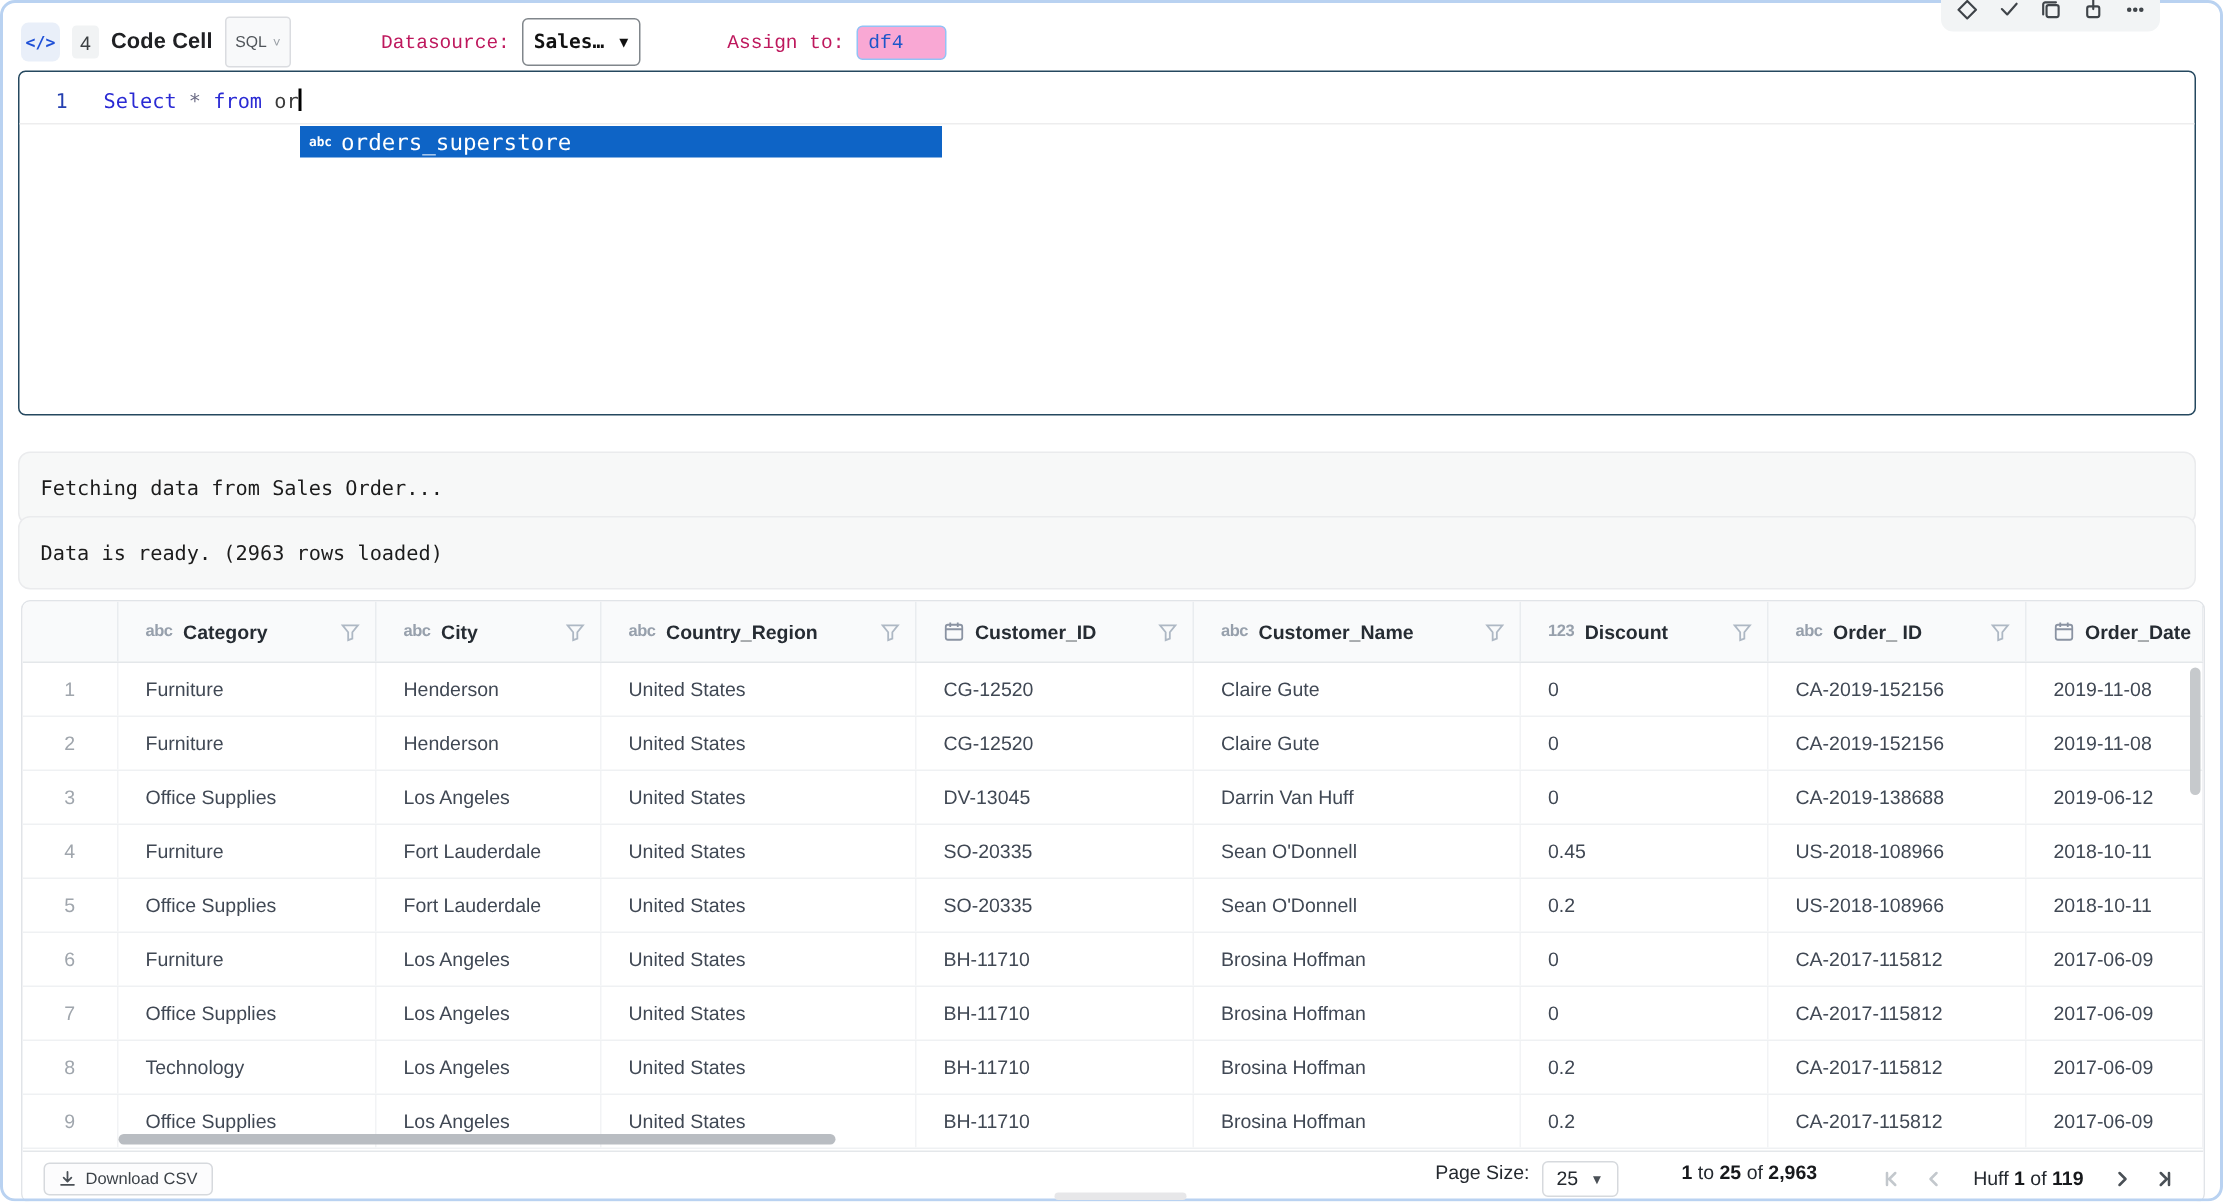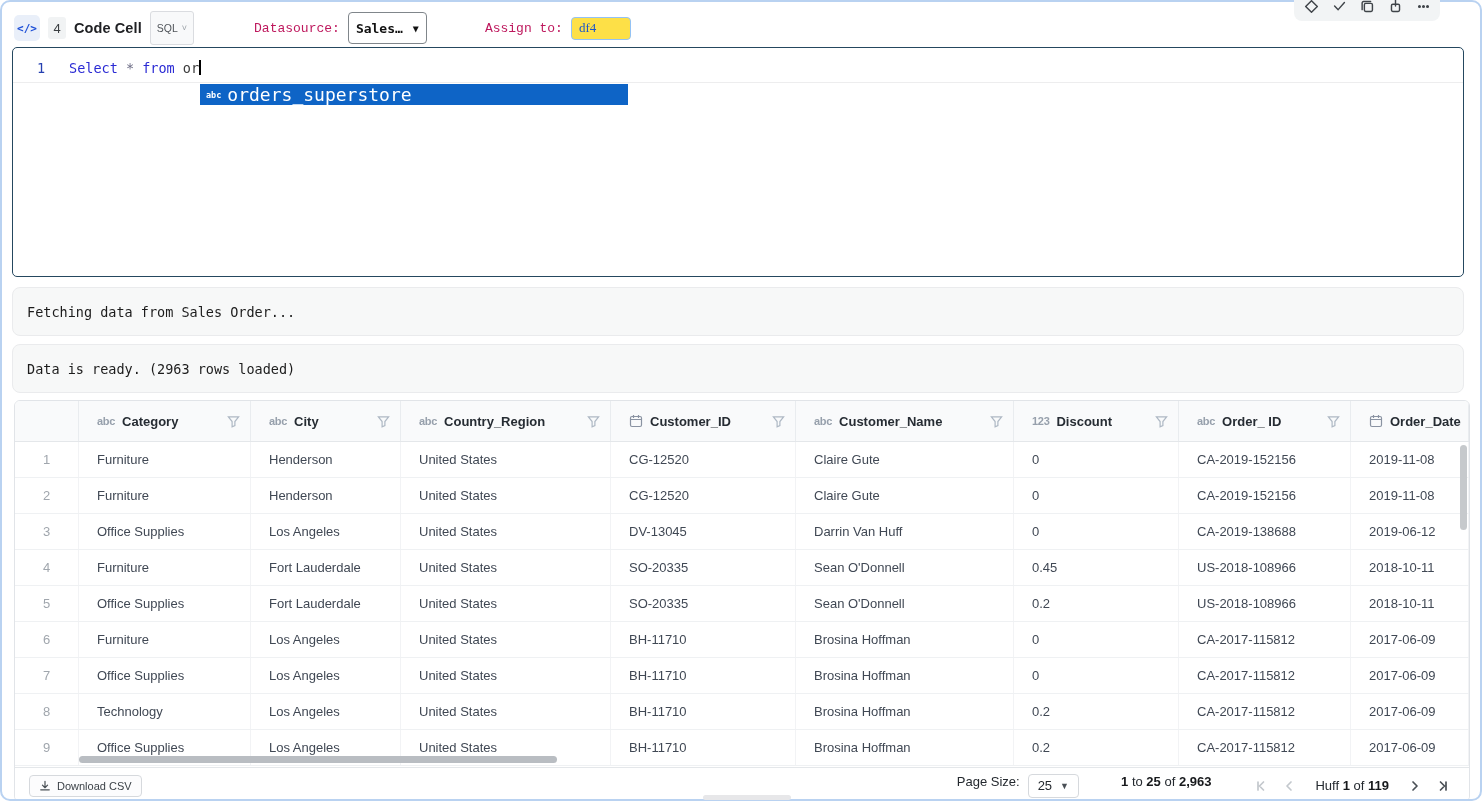--- a/index.html
+++ b/index.html
@@ -17,46 +17,46 @@
   .cell-title { margin-left:8px; font-size:14.5px; font-weight:bold; color:#202124; letter-spacing:.1px; }
   .lang-chip { margin-left:8px; height:34px; border:1px solid #dadce0; background:#f8f9fa; border-radius:3px; display:flex; align-items:center; gap:4px;
                padding:0 6px; font-size:10.5px; color:#50555a; }
   .lang-chip .chev { font-size:9px; color:#9aa0a6; }
   .tb-label { font-family:Liberation Mono, monospace; font-size:13px; color:#be185d; }
   .ds-label { margin-left:60px; }
   .ds-select { margin-left:8px; height:24px; min-width:78px; border:1px solid #80868b; border-radius:4px; background:#fff; display:flex; align-items:center;
                justify-content:space-between; padding:15px 7px; font-family:"DejaVu Sans Mono",monospace; font-size:13px; font-weight:bold; color:#111; gap:10px; }
   .ds-select .arrow { font-size:10px; color:#111; }
   .assign-label { margin-left:58px;text-align:right; }
-  .assign-input { margin-left:8px; width:60px; height:23px; border:1.5px solid #93c2f5; border-radius:4px; background:#fde047;
-                  font-family:Liberation Serif, serif; font-size:13px; color:#1d56c9; padding:0 7px; outline:none; }
+  .assign-input { margin-left:8px; width:60px; height:23px; border:1.5px solid #93c2f5; border-radius:4px; background:#f9a8d4;
+                  font-family:Liberation Mono, monospace; font-size:13px; color:#1d56c9; padding:0 7px; outline:none; }
 
   
   .cell-actions { position:absolute; right:42px; top:-9px; background:#f2f4f5; border-radius:8px; padding:5px 7px; display:flex; gap:8px; z-index:45; }
   .icon-btn { width:20px; height:20px; display:flex; align-items:center; justify-content:center; border-radius:4px; background:transparent; border:none; }
   .icon-btn svg { stroke:#3f4449; fill:none; stroke-width:1.6; stroke-linecap:round; stroke-linejoin:round; }
 
   
   .editor { position:absolute; left:12px; right:18px; top:47px; height:230px; border:1.5px solid #25485f; border-radius:5px; background:#fff; z-index:3; }
   .code-line { position:relative; display:flex; height:26px; margin-top:9px; border-bottom:1px solid #ededee; font-family:"DejaVu Sans Mono",monospace; font-size:13.5px; }
   .gutter { width:56px; text-align:center; color:#2540b0; line-height:22px; }
   .code-text { white-space:pre; line-height:22px; }
   .tok-kw { color:#2a2ad4; }
   .tok-op { color:#6c6c85; }
   .tok-plain { color:#3a3a3a; }
   .caret { display:inline-block; width:1.5px; height:15px; background:#000; vertical-align:-2px; }
   .autocomplete { position:absolute; left:187px; top:36px; width:428px; height:21px; background:#0e64c6; display:flex; align-items:center; gap:6px;
                   padding-left:6px; z-index:6; }
   .ac-badge { color:#fff; font-family:"DejaVu Sans Mono",monospace; font-size:8.5px; font-weight:bold; }
-  .ac-item { color:#fff; font-family:"DejaVu Sans Mono",monospace; font-size:18px; }
+  .ac-item { color:#fff; font-family:"DejaVu Sans Mono",monospace; font-size:15px; }
 
   
   .output-box { position:absolute; left:12px; right:18px; height:49px; background:#f7f8f8; border:1px solid #eaebed; border-radius:8px;
                 display:flex; align-items:center; padding-left:14px; font-family:"DejaVu Sans Mono",monospace; font-size:13.5px; color:#1c1c1c; }
-  .output-1 { top:287px; }
+  .output-1 { top:301px; }
   .output-2 { top:344px; }
 
   
   .grid-wrap { position:absolute; left:14px; right:12px; top:400px; height:402px; border:1px solid #e1e4e8; border-radius:6px; background:#fff; overflow:hidden; }
   .grid-cols { display:grid; grid-template-columns:64px 172px 150px 210px 185px 218px 165px 172px 1fr; }
   .ghead { height:41px; background:#f9fafb; border-bottom:1px solid #e4e7ea; }
   .hcell { display:flex; align-items:center; gap:7px; padding:0 10px 0 18px; border-right:1px solid #e9ecef; overflow:hidden; }
   .hcell:first-child { padding:0; }
   .htype { font-size:11px; font-weight:bold; color:#97a0ac; letter-spacing:-0.3px; flex:0 0 auto; }
   .hlabel { font-size:13px; font-weight:bold; color:#262c33; white-space:nowrap; }

